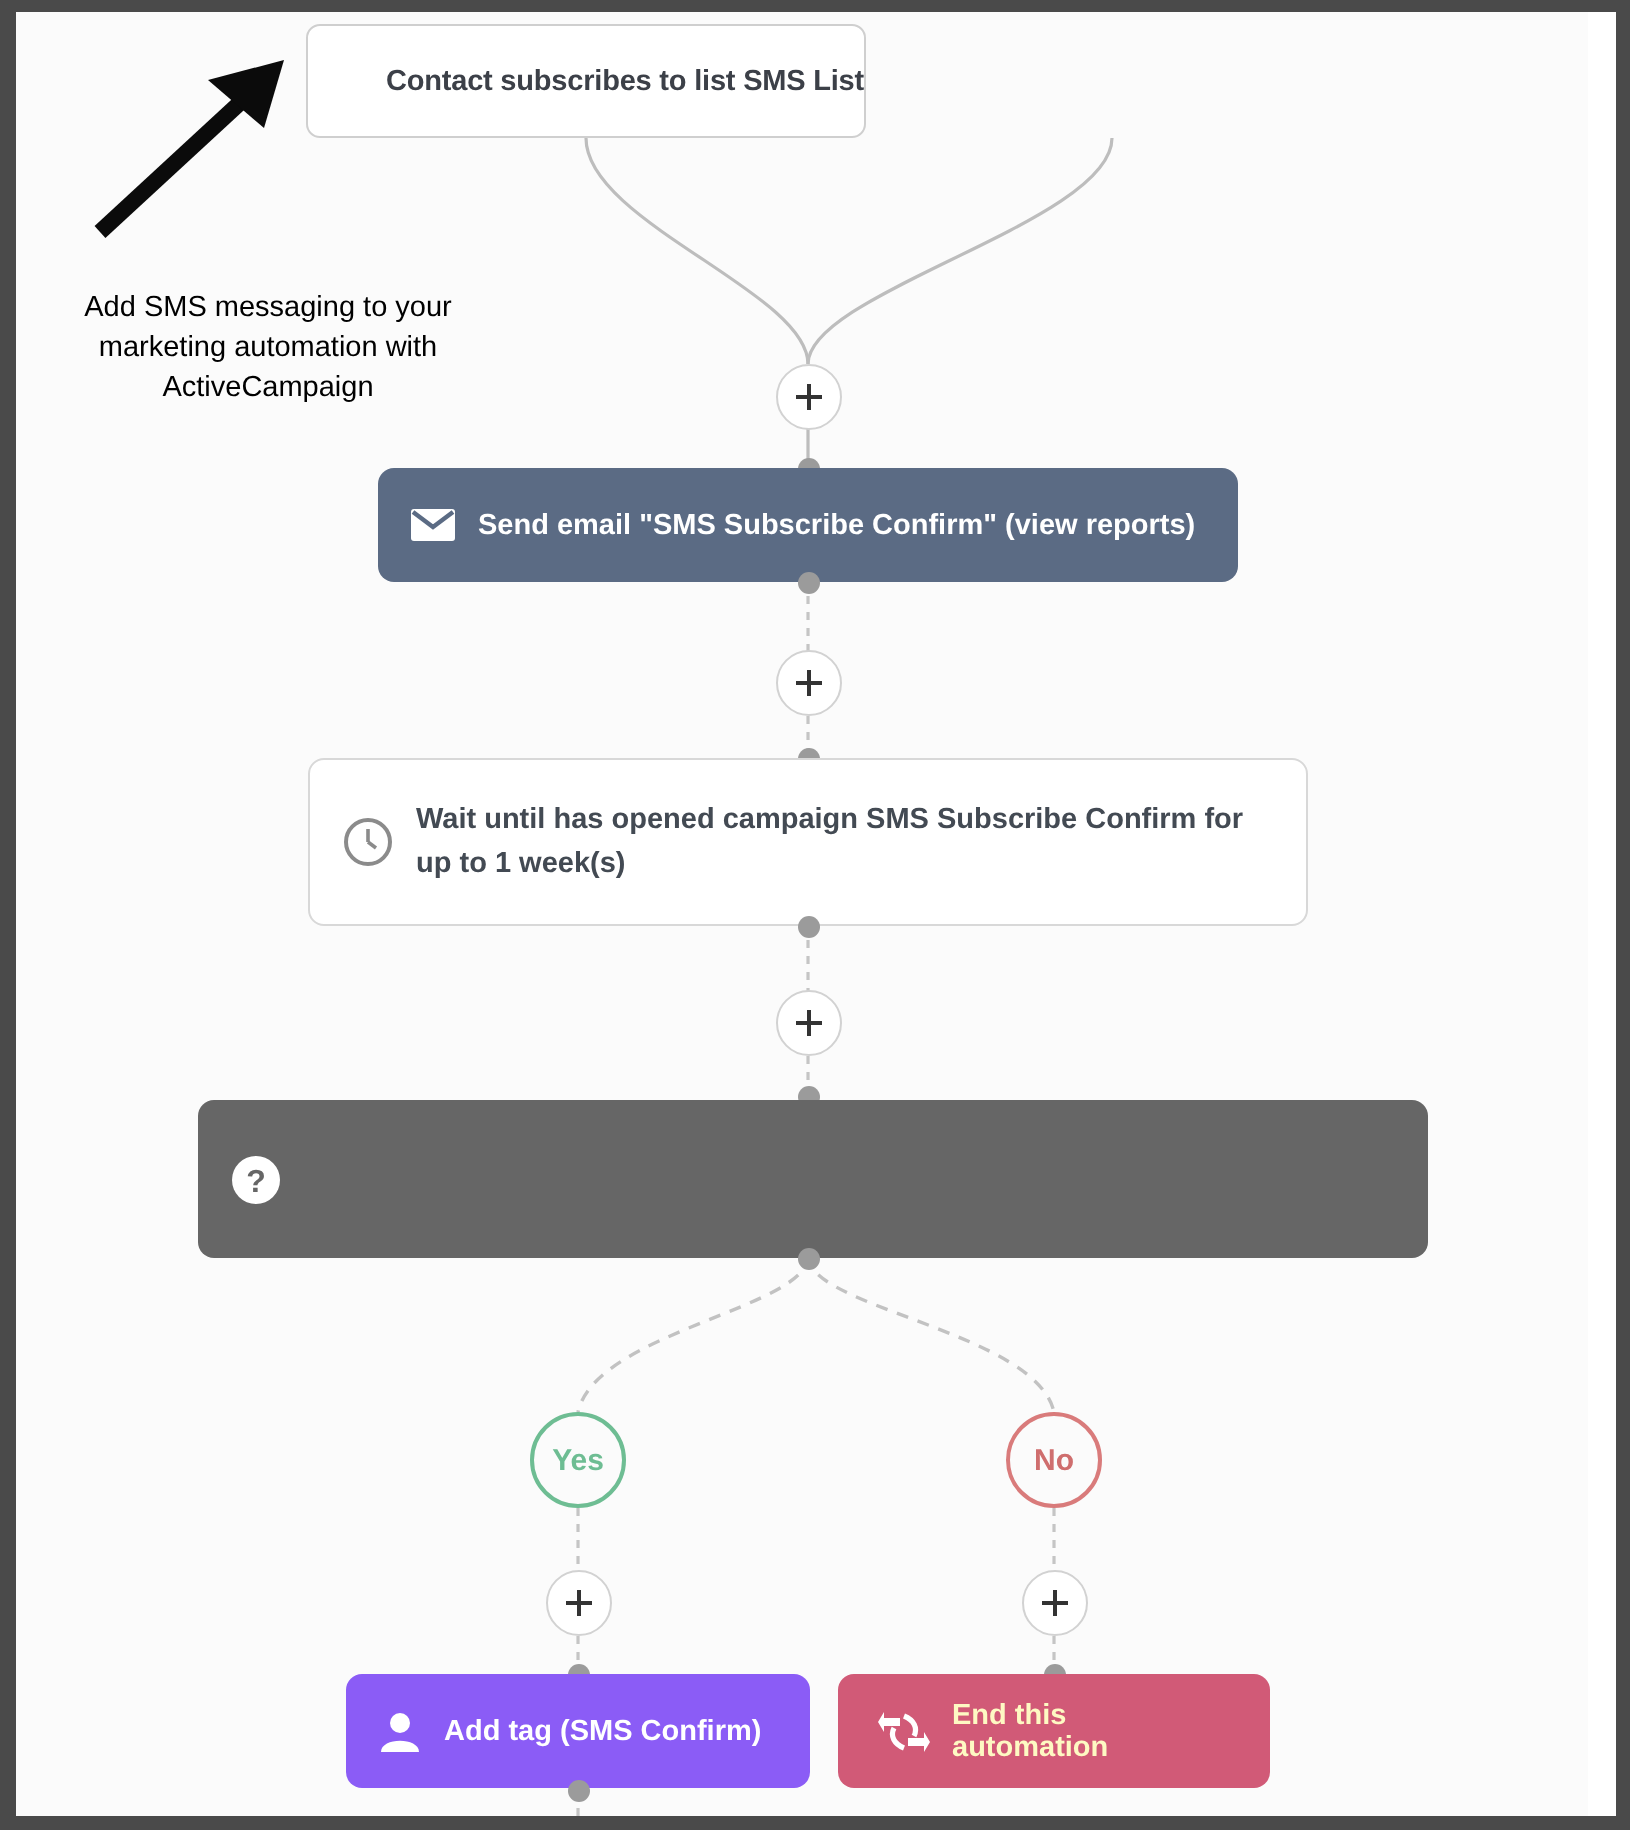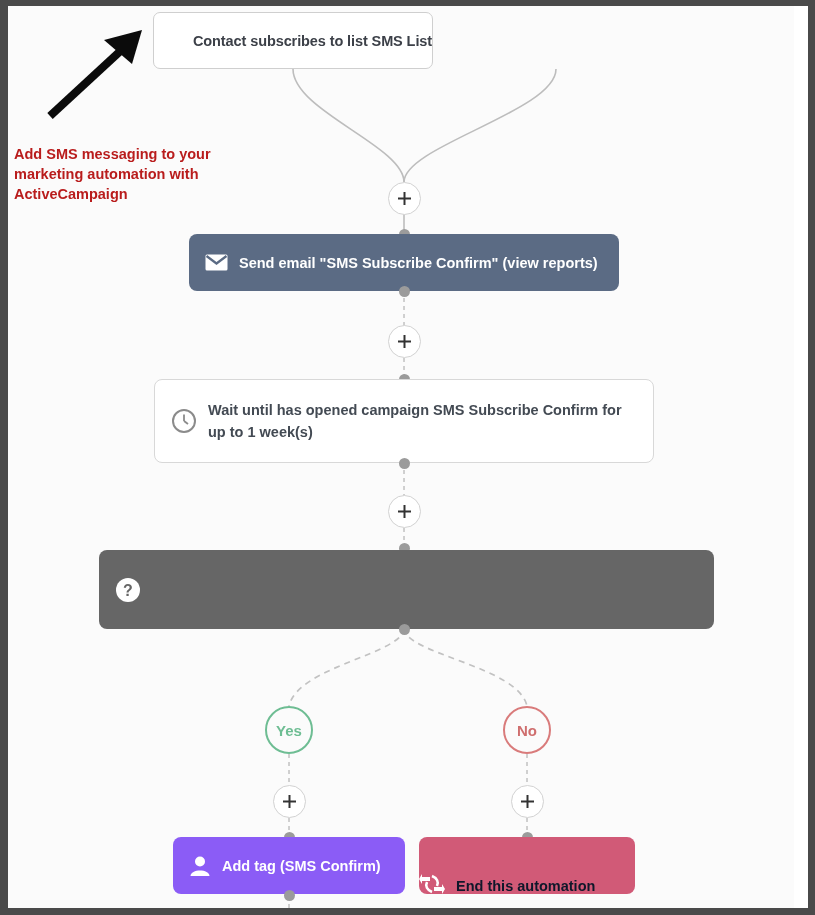--- a/index.html
+++ b/index.html
@@ -107,26 +107,25 @@
     background: #8b5cf6;
     color: #ffffff;
     padding: 0 16px;
     font-size: 14.5px;
     font-weight: bold;
     border-radius: 8px;
   }
 
   .node-end {
     background: #d15a77;
-    color: #0f172a;
-    padding: 0 0;
-    font-size: 14.5px;
-    font-weight: bold;
-    border-radius: 8px;
-    align-items: flex-end;
+    color: #fef9c3;
+    padding: 0 20px;
+    font-size: 14.5px;
+    font-weight: bold;
+    border-radius: 8px;
   }
 
   .node-icon {
     flex: 0 0 auto;
     display: flex;
     align-items: center;
     justify-content: center;
     margin-right: 11px;
   }
 
@@ -170,24 +169,24 @@
     border-radius: 50%;
     background: #9b9b9b;
   }
 
   
   #annotation {
     position: absolute;
     left: 6px;
     top: 138px;
     width: 240px;
-    text-align: left;
-    color: #b91c1c;
-    font-size: 14.5px;
-    font-weight: bold;
+    text-align: center;
+    color: #000000;
+    font-size: 14.5px;
+    font-weight: normal;
     line-height: 1.38;
   }
 
   #arrow-annotation { position: absolute; left: 34px; top: 18px; }
 </style>
 </head>
 <body>
 
 <div id="screen">
   <div id="canvas">

